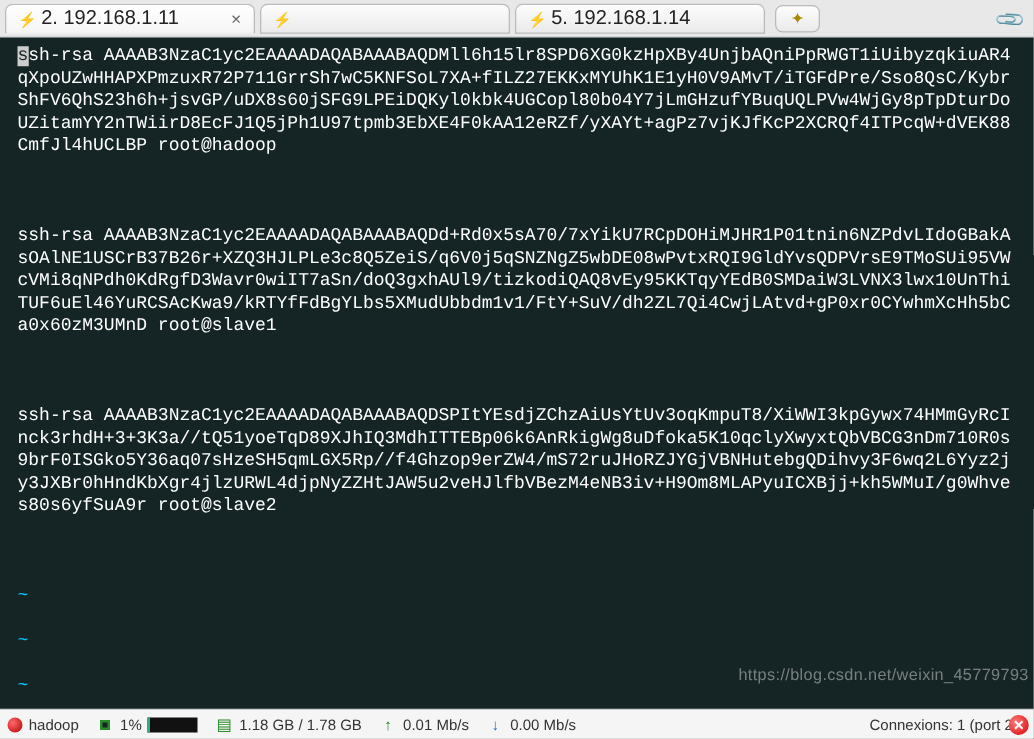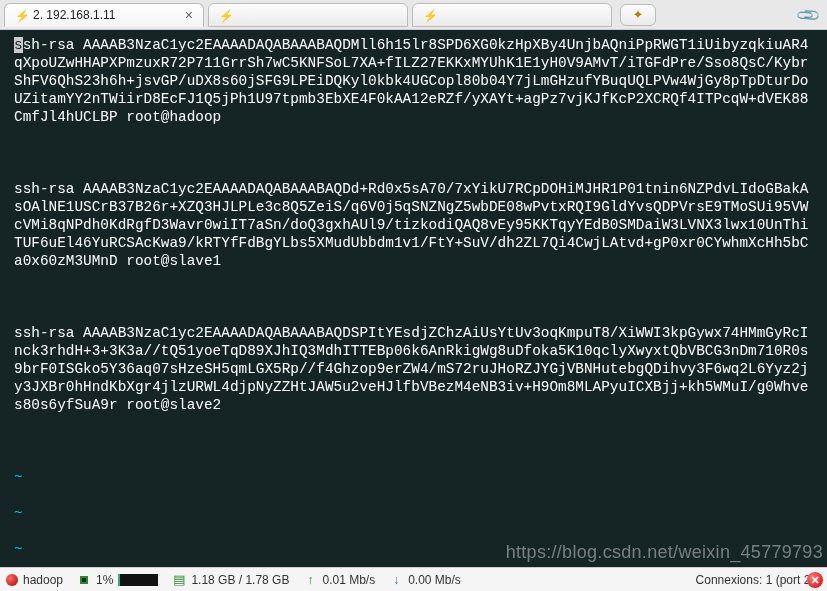--- a/index.html
+++ b/index.html
@@ -39,21 +39,21 @@
     }
     .tab-icon {
       width: 12px;
       height: 12px;
       margin-right: 6px;
       display: inline-block;
       color: #e0a000;
       font-size: 12px;
     }
     .tab-label {
-      font-size: 12px;
+      font-size: 16px;
       color: #222;
       flex: 1;
       white-space: nowrap;
       overflow: hidden;
     }
     .tab-close {
       color: #666;
       font-size: 14px;
       margin-left: 6px;
       cursor: pointer;
@@ -92,24 +92,24 @@
       overflow: hidden;
       word-break: break-all;
       white-space: pre-wrap;
       position: relative;
     }
     .terminal .sel { background:#ccc; color:#152525; }
     .tilde { color:#00c8ff; }
     .terminal-line { display:block; }
     .watermark {
       position: absolute;
-      bottom: 4px;
+      bottom: 19px;
       right: 4px;
       color: rgba(200,200,200,0.55);
-      font-size: 18px;
+      font-size: 13px;
       font-family: Arial, sans-serif;
       letter-spacing: .3px;
     }
     .statusbar {
       height: 24px;
       display: flex;
       align-items: center;
       background: #f5f5f5;
       border-top: 1px solid #ccc;
       font-size: 12px;
@@ -146,20 +146,21 @@
     <span class="tab-icon">⚡</span>
     <span class="tab-label">2. 192.168.1.11</span>
     <span class="tab-close">×</span>
   </div>
   <div class="tab inactive">
     <span class="tab-icon">⚡</span>
     <span class="tab-close">×</span>
   </div>
   <div class="tab inactive">
     <span class="tab-icon">⚡</span>
+    <span class="tab-label">5. 192.168.1.14</span>
     <span class="tab-close">×</span>
   </div>
   <div class="new-tab">
     <span>✦</span>
   </div>
   <span class="attach-icon">📎</span>
 </div>
 
 <div class="terminal"><span class="terminal-line"><span class="sel">s</span><span>sh-rsa AAAAB3NzaC1yc2EAAAADAQABAAABAQDMll6h15lr8SPD6XG0kzHpXBy4UnjbAQniPpRWGT1iUibyzqkiuAR4qXpoUZwHHAPXPmzuxR72P711GrrSh7wC5KNFSoL7XA+fILZ27EKKxMYUhK1E1yH0V9AMvT/iTGFdPre/Sso8QsC/KybrShFV6QhS23h6h+jsvGP/uDX8s60jSFG9LPEiDQKyl0kbk4UGCopl80b04Y7jLmGHzufYBuqUQLPVw4WjGy8pTpDturDoUZitamYY2nTWiirD8EcFJ1Q5jPh1U97tpmb3EbXE4F0kAA12eRZf/yXAYt+agPz7vjKJfKcP2XCRQf4ITPcqW+dVEK88CmfJl4hUCLBP root@hadoop</span></span>
 <span class="terminal-line"> </span>

